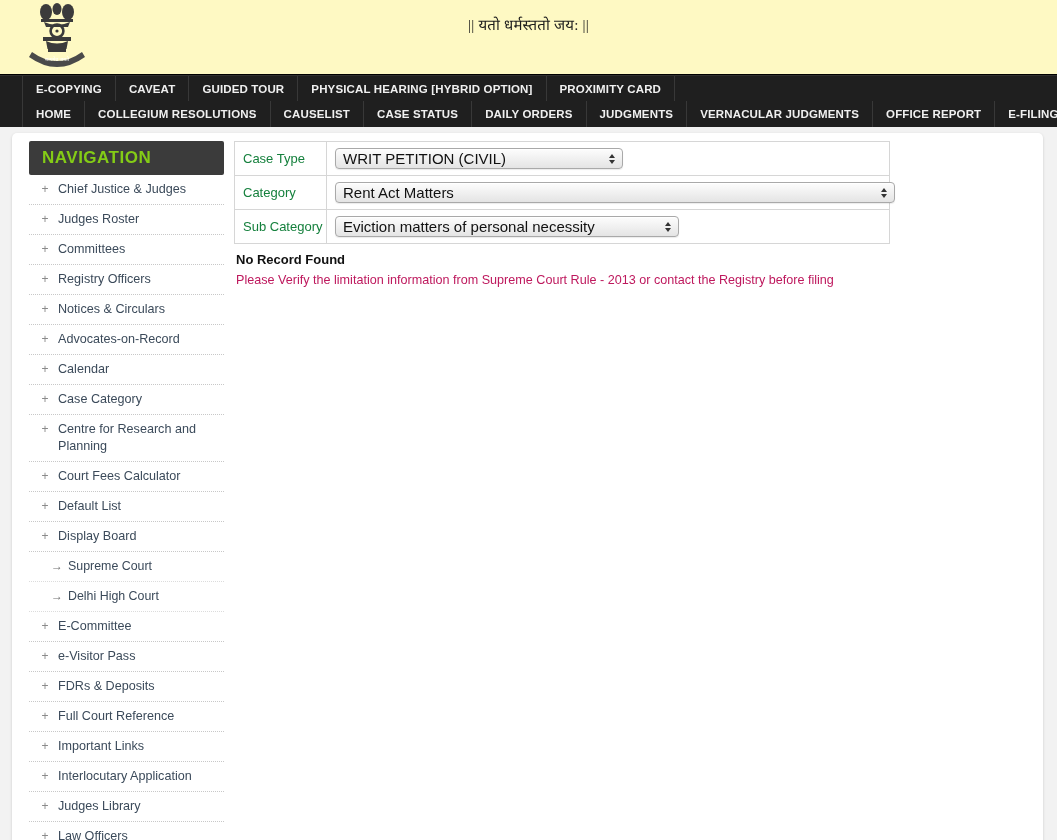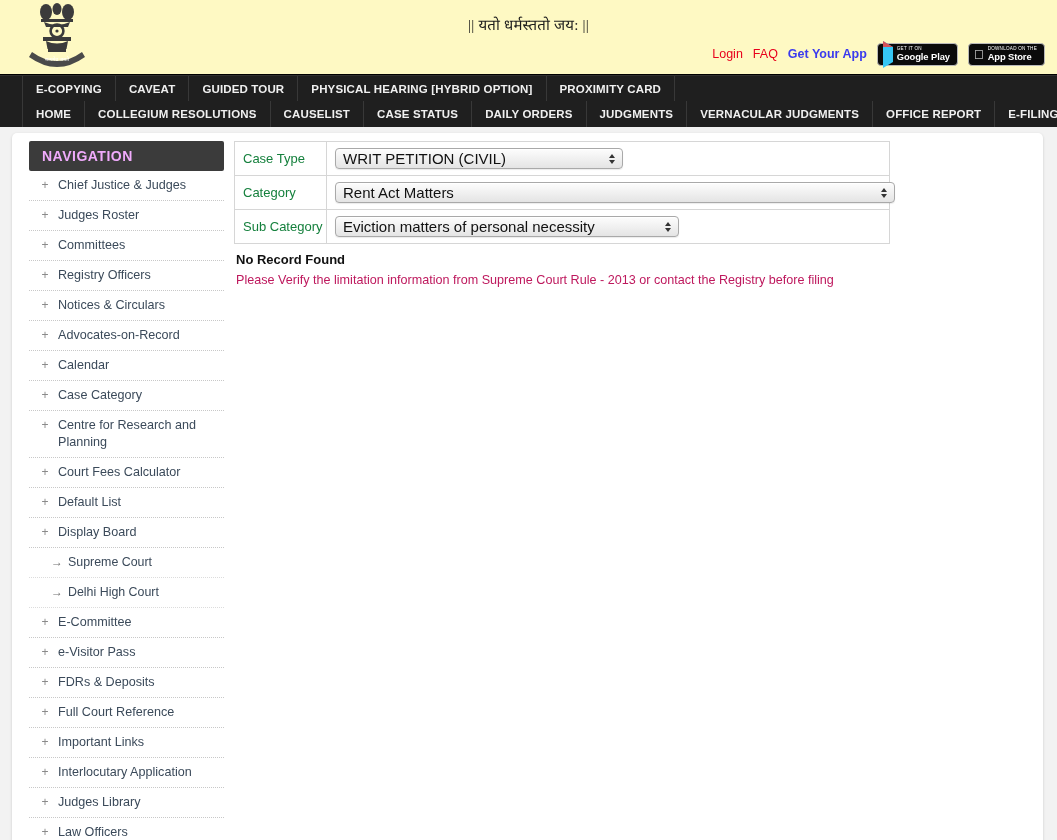--- a/index.html
+++ b/index.html
@@ -137,22 +137,22 @@
 
   
   #sidebar {
     position: absolute;
     left: 17px;
     top: 8px;
     width: 195px;
   }
   #nav-title {
     background: #3b3b3b;
-    color: #f0abfc;
-    font-size: 14px;
+    color: #84cc16;
+    font-size: 17px;
     font-weight: bold;
     letter-spacing: .5px;
     padding: 7px 0 7px 13px;
     border-radius: 2px;
   }
   #nav-list { padding: 0 0 0 0; }
   .nav-li {
     border-bottom: 1px dotted #c8c8c8;
     padding: 0 6px 0 0;
   }
@@ -274,41 +274,20 @@
         <path d="M22 41 q11 5 22 0 l-1.5 8 h-19 z"></path>
         <path d="M24 49 h18 v3 h-18 z"></path>
       </g>
       <path d="M8 52 q25 18 50 0 l3 5 q-28 20 -56 0 z" fill="#4a4a4a"></path>
       <text x="33" y="61" font-size="5" text-anchor="middle" fill="#fff" font-family="'Liberation Serif', serif">सत्यमेव जयते</text>
     </svg>
   </div>
 
   <div id="motto">|| यतो धर्मस्ततो जय: ||</div>
 
-  <div id="header-links">
-    <a class="hlink red">Login</a>
-    <a class="hlink red">FAQ</a>
-    <a class="hlink blue">Get Your App</a>
-
-    <a class="store-badge">
-      <span class="glyph"><span class="gp-tri"></span></span>
-      <span class="txt">
-        <span class="small">GET IT ON</span>
-        <span class="big">Google Play</span>
-      </span>
-    </a>
-
-    <a class="store-badge">
-      <span class="glyph"></span>
-      <span class="txt">
-        <span class="small">Download on the</span>
-        <span class="big">App Store</span>
-      </span>
-    </a>
-  </div>
 </div>
 
 <div id="navbar">
   <div class="navrow second" id="navrow2">
       <a class="navitem">E-COPYING</a>
       <a class="navitem">CAVEAT</a>
       <a class="navitem">GUIDED TOUR</a>
       <a class="navitem">PHYSICAL HEARING [HYBRID OPTION]</a>
       <a class="navitem">PROXIMITY CARD</a>
     </div>

